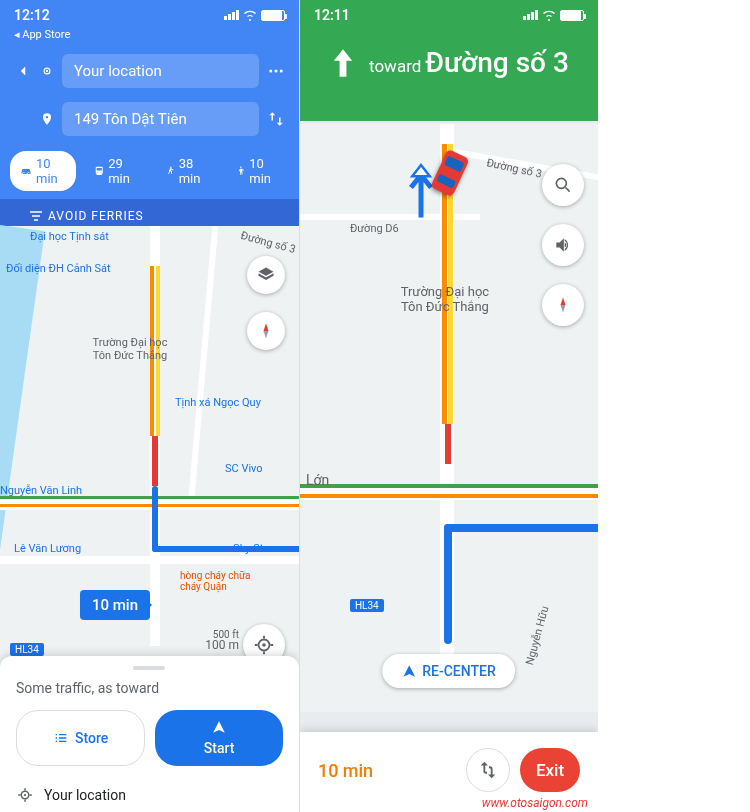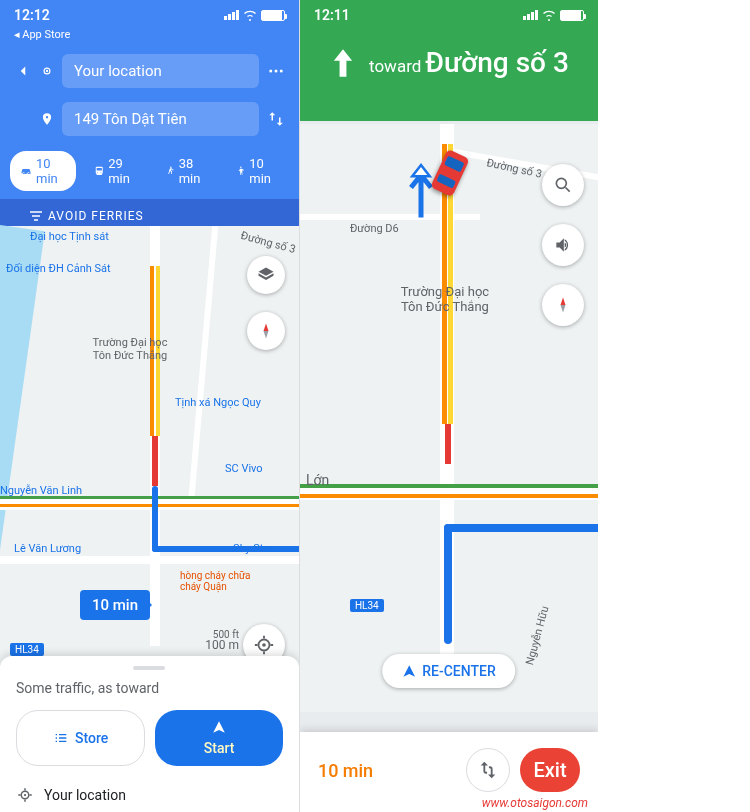--- a/index.html
+++ b/index.html
@@ -66,21 +66,21 @@
 .btn-outline { border:1px solid #dadce0; color:#1a73e8; background:#fff; }
 .btn-fill { background:#1a73e8; color:#fef9c3;flex-direction:column; }
 .sheet-foot { display:flex; align-items:center; gap:10px; margin-top:12px; padding-top:8px; font-size:14px; color:#202124; }
 
 
 .recenter { position:absolute; left:50%; transform:translateX(-50%); background:#fff; border-radius:22px; padding:9px 20px; color:#1a73e8; font-weight:500; font-size:14px; box-shadow:0 1px 4px rgba(0,0,0,.3); display:flex; gap:6px; align-items:center; }
 .sheet-r { position:absolute; bottom:0; left:0; right:0; background:#fff; padding:16px 18px 20px; display:flex; align-items:center; box-shadow:0 -2px 8px rgba(0,0,0,.15); }
 .sheet-r .info { flex:1; }
 .rnd { width:44px; height:44px; border-radius:50%; display:flex; align-items:center; justify-content:center; }
 .rnd.grey { background:#fff; border:1px solid #dadce0; color:#5f6368; margin-right:10px; }
-.rnd.red { background:#ea4335; color:#fff; font-size:20px; font-weight:500; width:60px; border-radius:22px; }
+.rnd.red { background:#ea4335; color:#fff; font-size:17px; font-weight:500; width:60px; border-radius:22px; }
 
 
 .car { position:absolute; width:24px; height:42px; background:#e53935; border-radius:5px; transform:rotate(25deg); box-shadow:0 2px 4px rgba(0,0,0,.4); }
 .car::before { content:''; position:absolute; top:6px; left:3px; right:3px; height:10px; background:#1565c0; border-radius:2px; }
 .car::after { content:''; position:absolute; bottom:8px; left:3px; right:3px; height:8px; background:#1565c0; border-radius:2px; }
 
 .watermark { position:absolute; bottom:2px; right:10px; font-size:12px; color:#e53935; font-style:italic; z-index:20; }
 
 svg { display:block; }
 </style>

